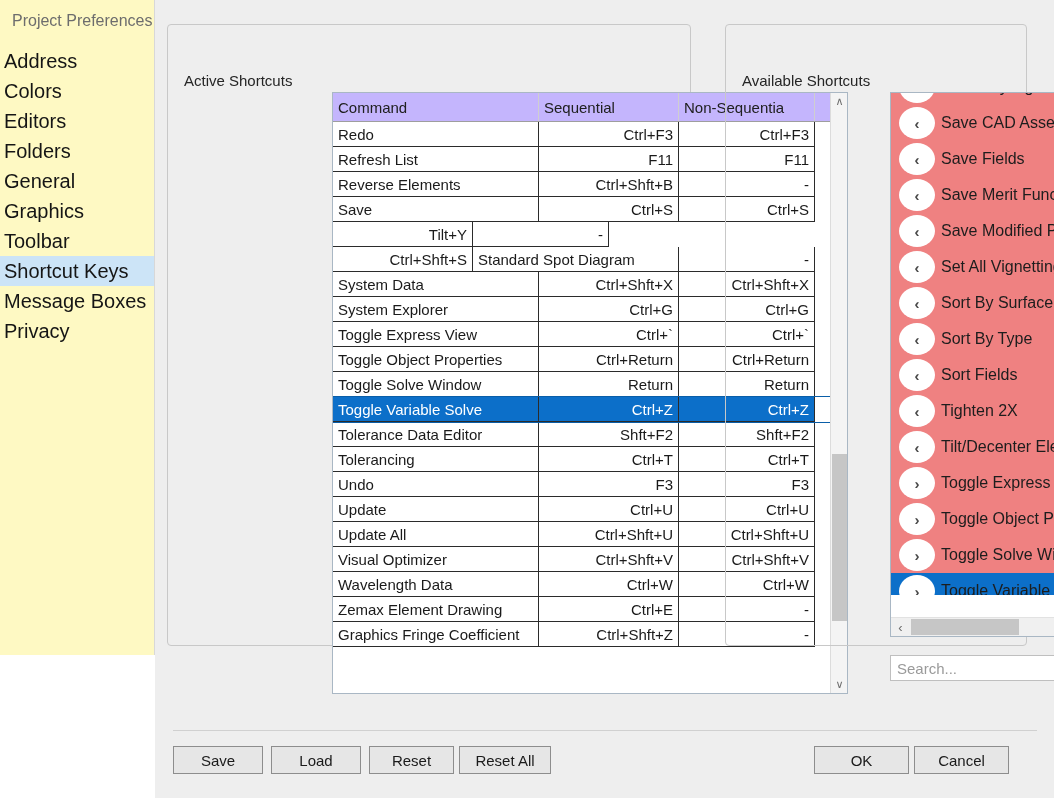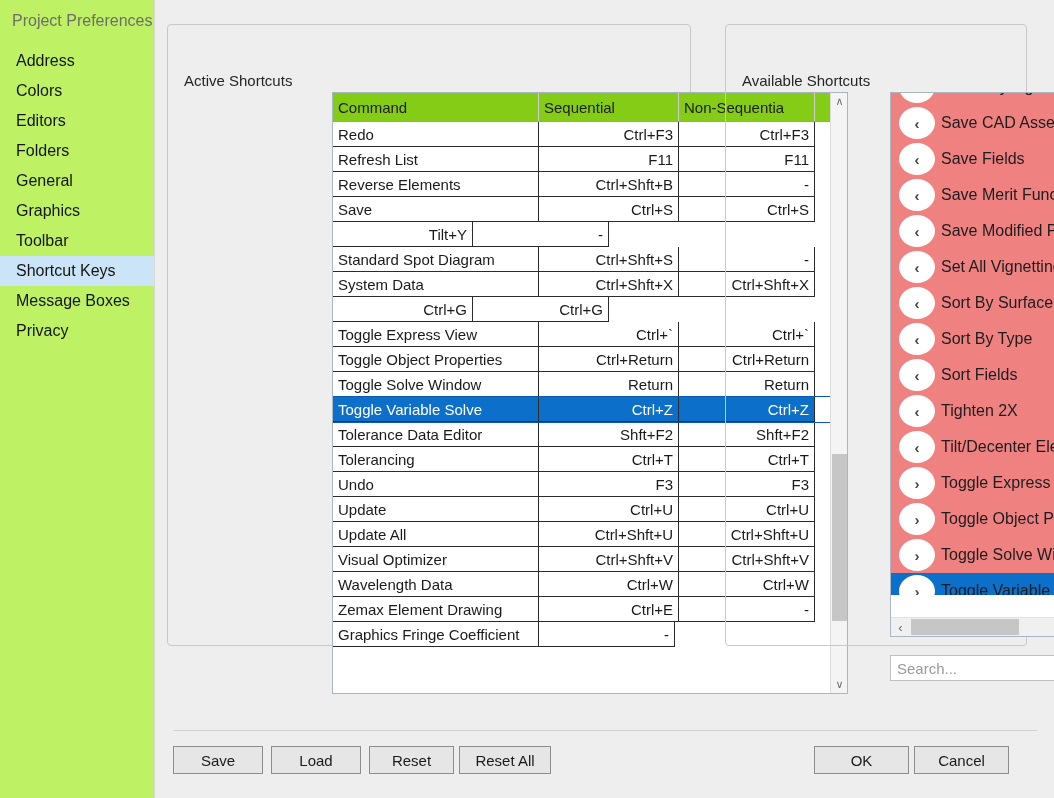--- a/index.html
+++ b/index.html
@@ -8,32 +8,32 @@
     background:#ffffff;
     font-family:"Liberation Sans", sans-serif;
     font-size:15px;
     color:#1a1a1a;
     overflow:hidden;
   }
   #app{position:relative;width:1054px;height:798px;}
 
   
   #sidebar{
-    position:absolute;left:0;top:0;width:154px;height:798px;
-    background:#bef264;border-right:1px solid #d8d8d8;
+    position:absolute;left:0;top:0;width:154px;height:655px;
+    background:#fef9c3;border-right:1px solid #d8d8d8;
   }
   #win-title{
     position:absolute;left:12px;top:12px;
     font-size:16px;color:#6d6d6d;white-space:nowrap;
   }
   .nav-item{
     position:absolute;left:0;width:154px;height:30px;
     display:flex;align-items:center;
-    padding-left:16px;box-sizing:border-box;
-    font-size:16px;color:#151515;white-space:nowrap;
+    padding-left:4px;box-sizing:border-box;
+    font-size:20px;color:#151515;white-space:nowrap;
     cursor:default;
     text-align:center;
   }
   .nav-item.selected{background:#cce4f7;}
 
   
   #workspace{
     position:absolute;left:155px;top:0;width:899px;height:798px;
     background:#eeeeee;
   }
@@ -62,21 +62,21 @@
     box-sizing:border-box;
     overflow:hidden;
   }
   #grid{
     position:absolute;left:0;top:0;width:498px;
   }
   .grid-row{
     display:flex;height:25px;box-sizing:border-box;
   }
   .grid-head{
-    height:29px;background:#84cc16;
+    height:29px;background:#c4b5fd;
     border-bottom:1px solid #9e9e9e;
   }
   .grid-head .cell{
     border-right:1px solid #cfcfcf;
     font-size:15px;color:#202020;
     justify-content:flex-start;
   }
   .cell{
     display:flex;align-items:center;
     box-sizing:border-box;
@@ -257,30 +257,31 @@
             <div class="grid-row">
               <div class="cell c-cmd">Save</div>
               <div class="cell c-seq">Ctrl+S</div>
               <div class="cell c-non">Ctrl+S</div>
             </div>
             <div class="grid-row">
               <div class="cell c-seq">Tilt+Y</div>
               <div class="cell c-non">-</div>
             </div>
             <div class="grid-row">
+              <div class="cell c-seq">Ctrl+Shft+S</div>
               <div class="cell c-cmd">Standard Spot Diagram</div>
-              <div class="cell c-seq">Ctrl+Shft+S</div>
               <div class="cell c-non">-</div>
             </div>
             <div class="grid-row">
               <div class="cell c-cmd">System Data</div>
               <div class="cell c-seq">Ctrl+Shft+X</div>
               <div class="cell c-non">Ctrl+Shft+X</div>
             </div>
             <div class="grid-row">
+              <div class="cell c-cmd">System Explorer</div>
               <div class="cell c-seq">Ctrl+G</div>
               <div class="cell c-non">Ctrl+G</div>
             </div>
             <div class="grid-row">
               <div class="cell c-cmd">Toggle Express View</div>
               <div class="cell c-seq">Ctrl+`</div>
               <div class="cell c-non">Ctrl+`</div>
             </div>
             <div class="grid-row">
               <div class="cell c-cmd">Toggle Object Properties</div>
@@ -332,20 +333,21 @@
               <div class="cell c-seq">Ctrl+W</div>
               <div class="cell c-non">Ctrl+W</div>
             </div>
             <div class="grid-row">
               <div class="cell c-cmd">Zemax Element Drawing</div>
               <div class="cell c-seq">Ctrl+E</div>
               <div class="cell c-non">-</div>
             </div>
             <div class="grid-row">
               <div class="cell c-cmd">Graphics Fringe Coefficient</div>
+              <div class="cell c-seq">Ctrl+Shft+Z</div>
               <div class="cell c-non">-</div>
             </div>
           </div>
       </div>
 
       <div id="grid-vsb">
         <div class="sb-arrow top">∧</div>
         <div id="grid-thumb"></div>
         <div class="sb-arrow bot">∨</div>
       </div>

